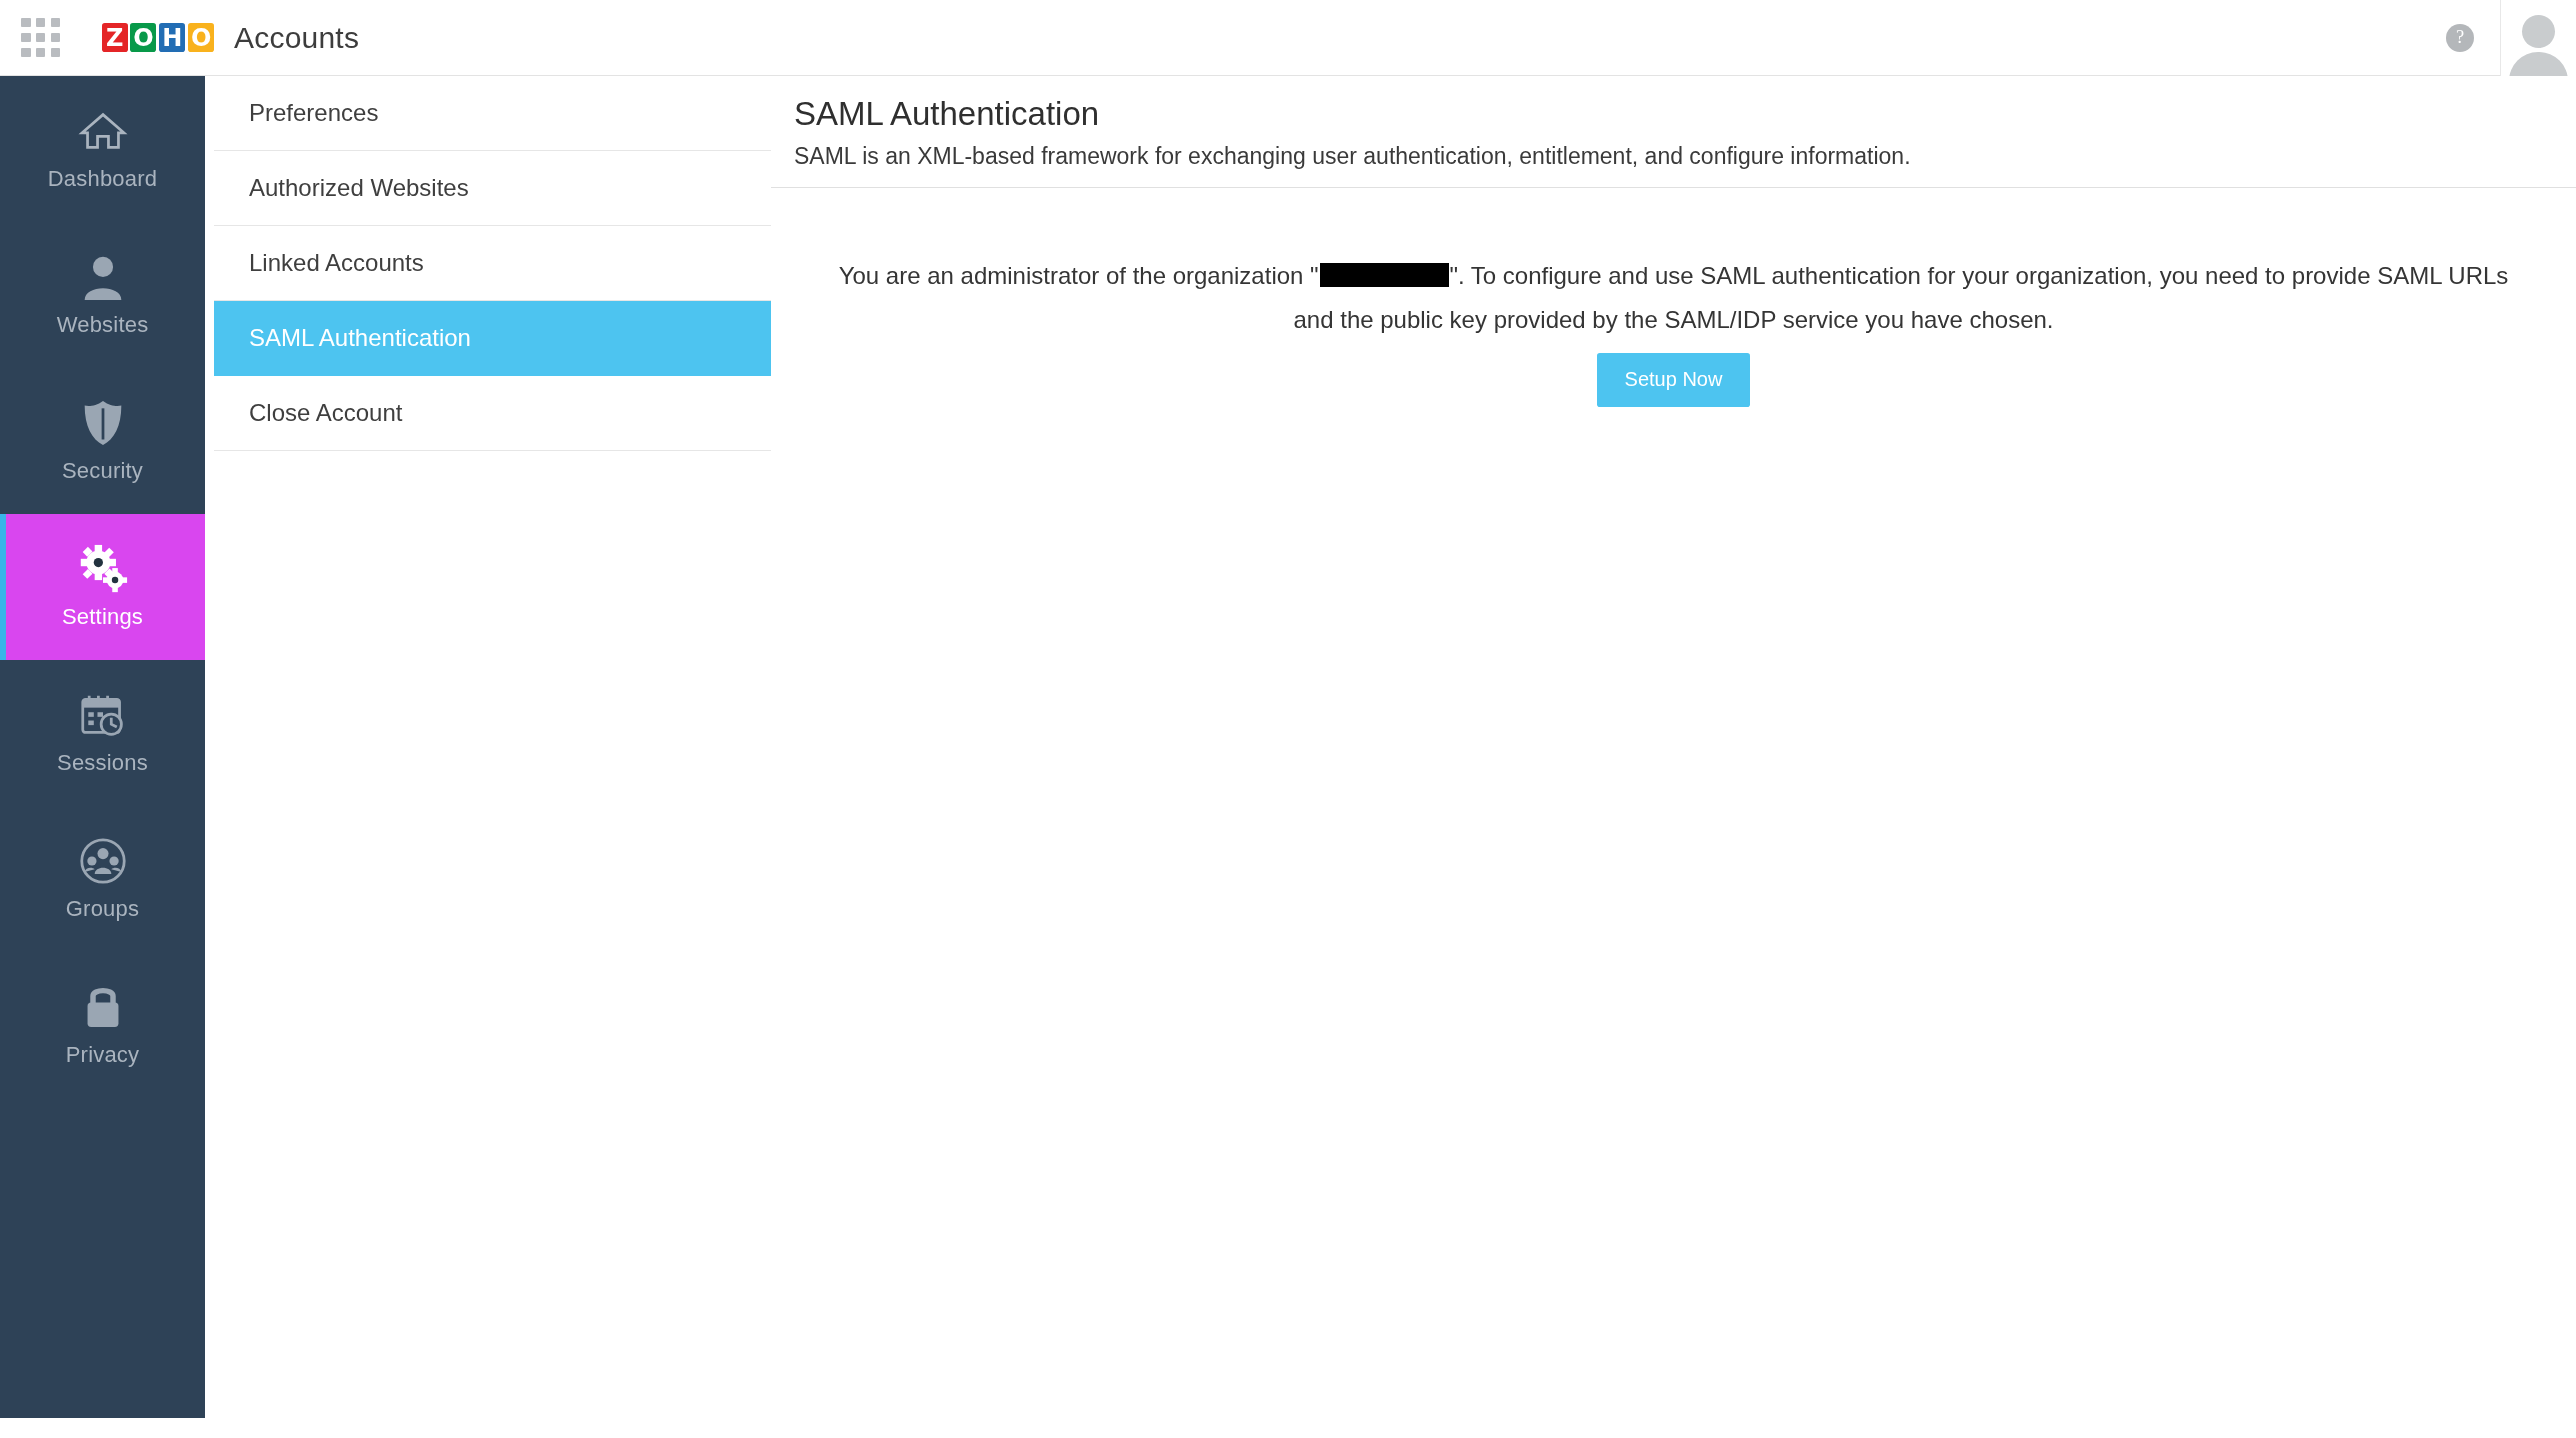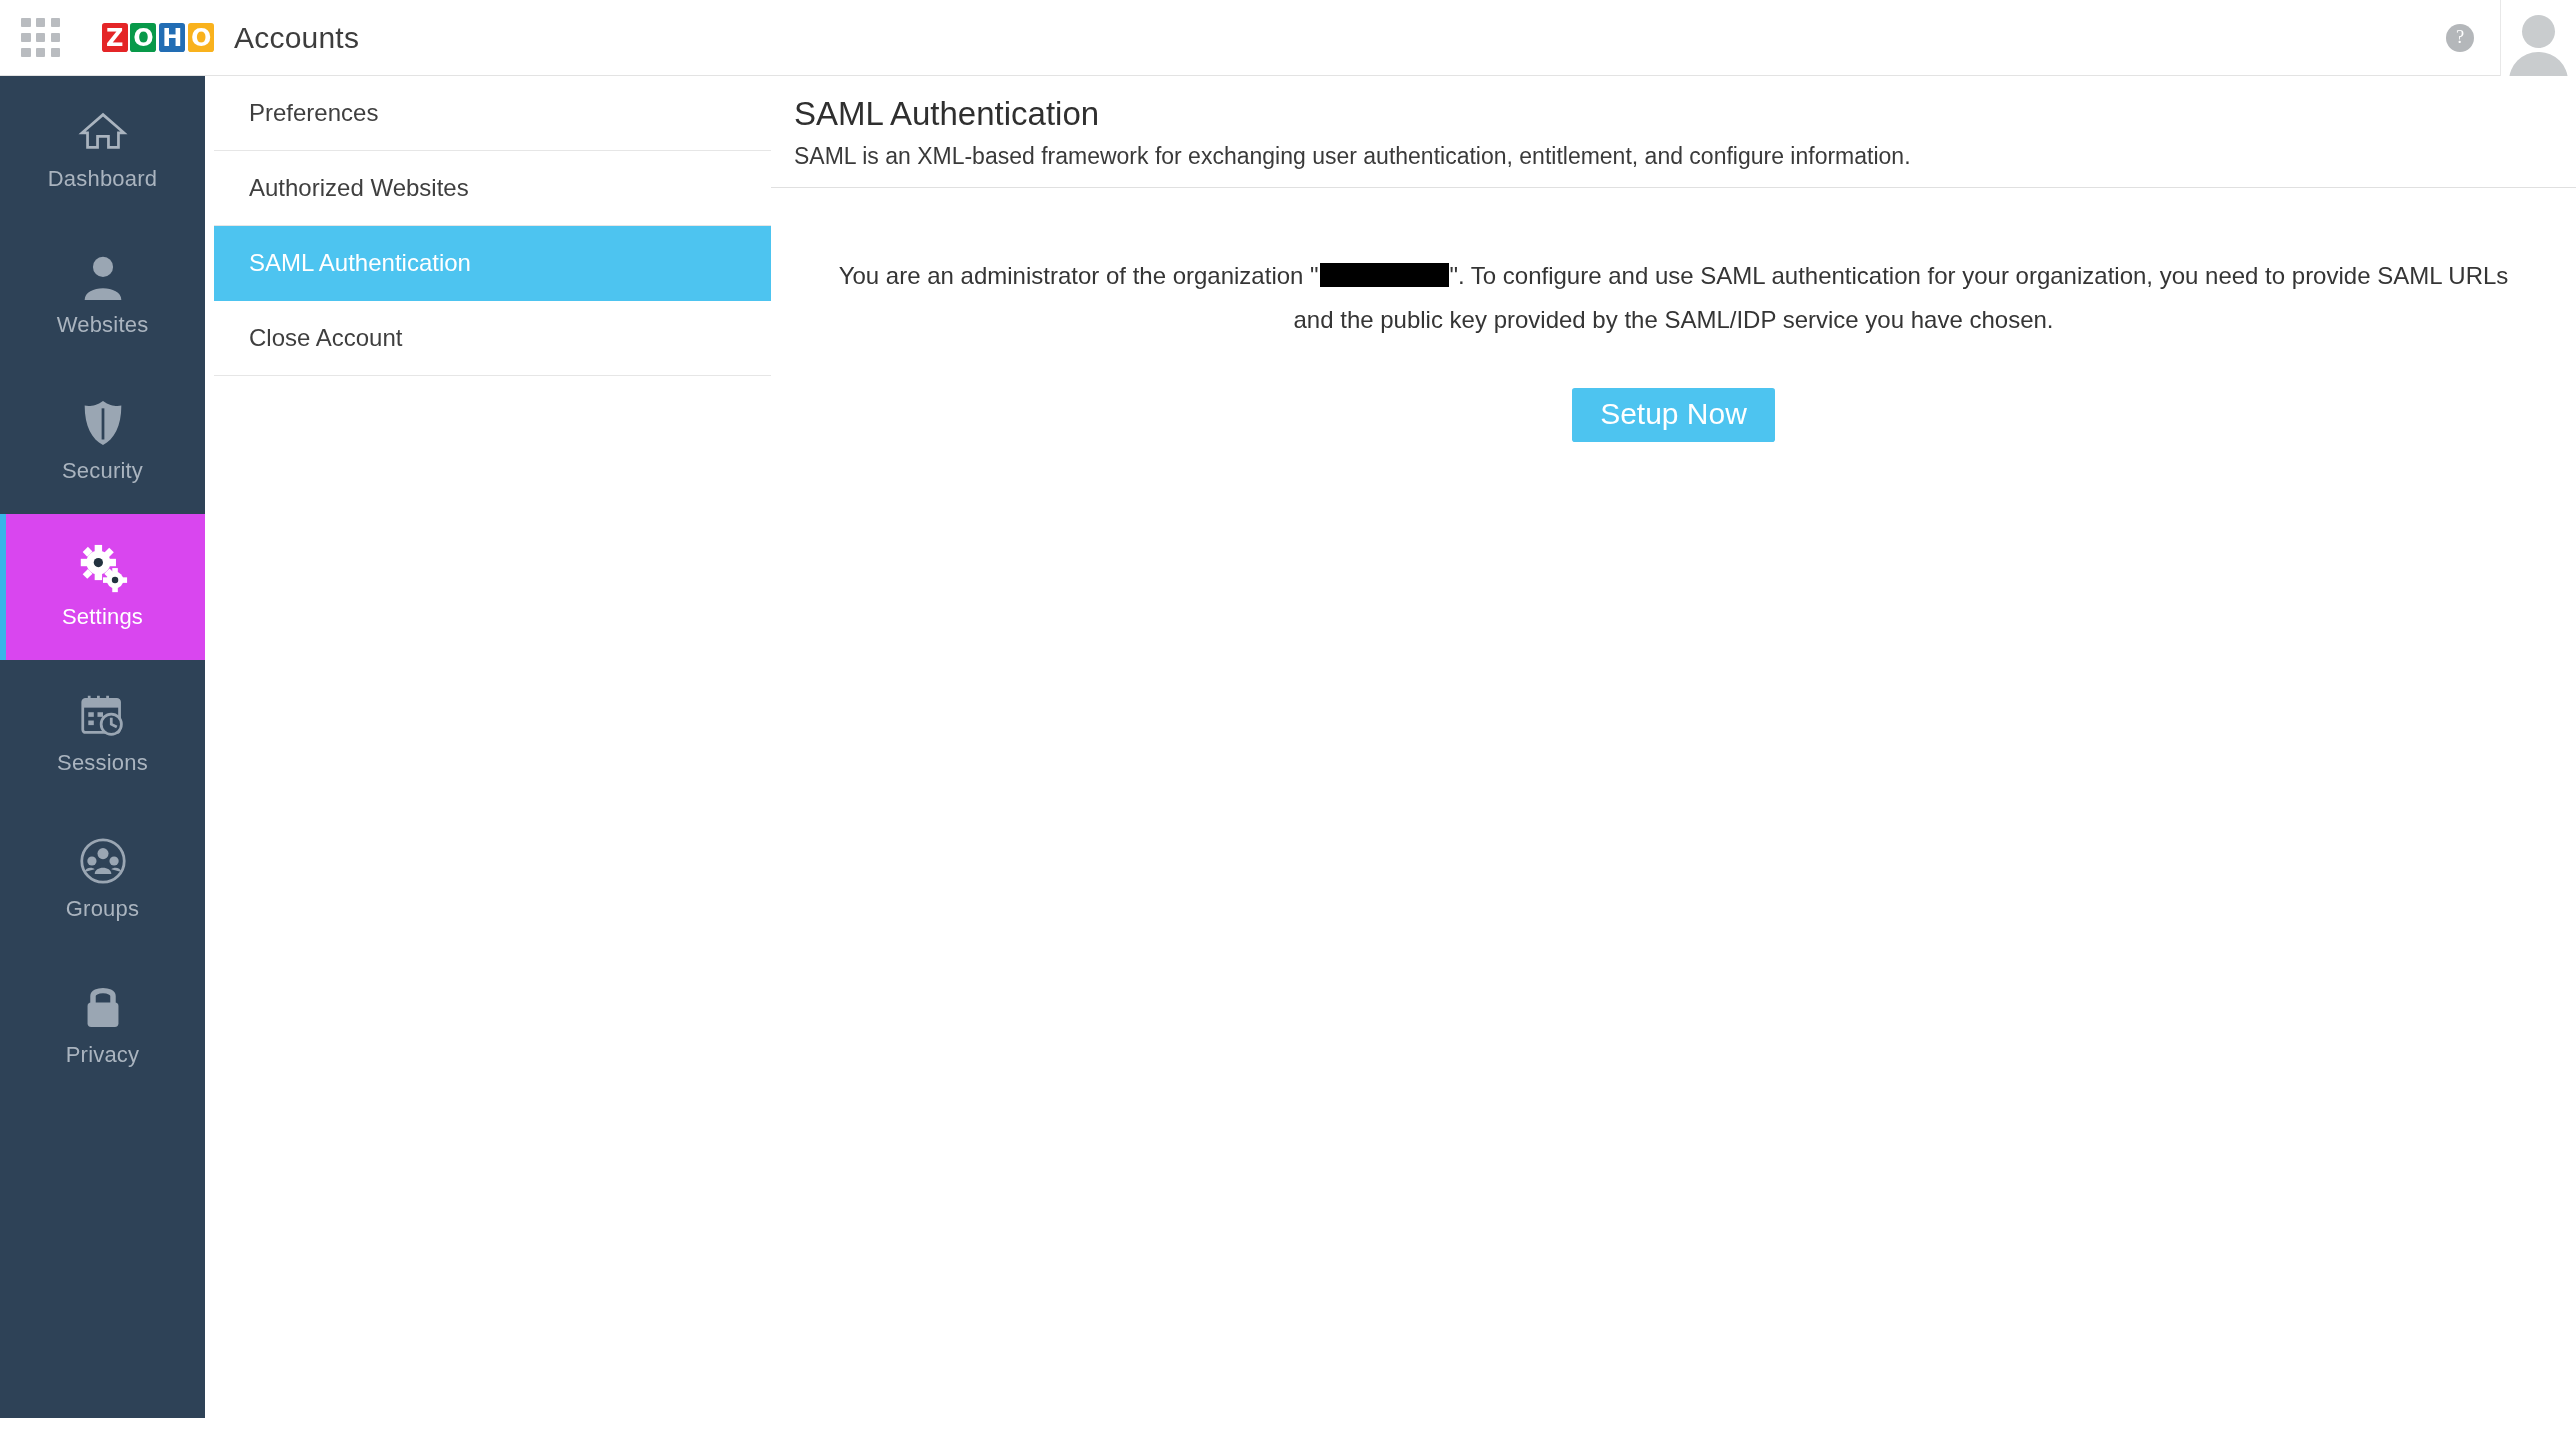--- a/index.html
+++ b/index.html
@@ -220,26 +220,26 @@
   }
   .redacted {
     display: inline-block;
     width: 129px;
     height: 24px;
     background: #000000;
     vertical-align: -2.8px;
     margin: 0 0.9px;
   }
   .setup-btn {
-    margin-top: 46px;
+    margin-top: 11px;
     display: inline-block;
     background: #4dc4f0;
     color: #ffffff;
     border: none;
-    font-size: 30px;
+    font-size: 20px;
     font-family: "Liberation Sans", sans-serif;
     padding: 12px 28px 14px 28px;
     border-radius: 2.8px;
     cursor: pointer;
     line-height: 28px;
   }
 </style>
 </head>
 <body>
 
@@ -381,20 +381,23 @@
     </div>
   </div>
 
   <div class="subnav">
     <div class="sub-item">
       <span>Preferences</span>
     </div>
     <div class="sub-item">
       <span>Authorized Websites</span>
     </div>
+    <div class="sub-item">
+      <span>Linked Accounts</span>
+    </div>
     <div class="sub-item active">
       <span>SAML Authentication</span>
     </div>
     <div class="sub-item">
       <span>Close Account</span>
     </div>
   </div>
 
   <div class="content">
     <div class="content-head">

